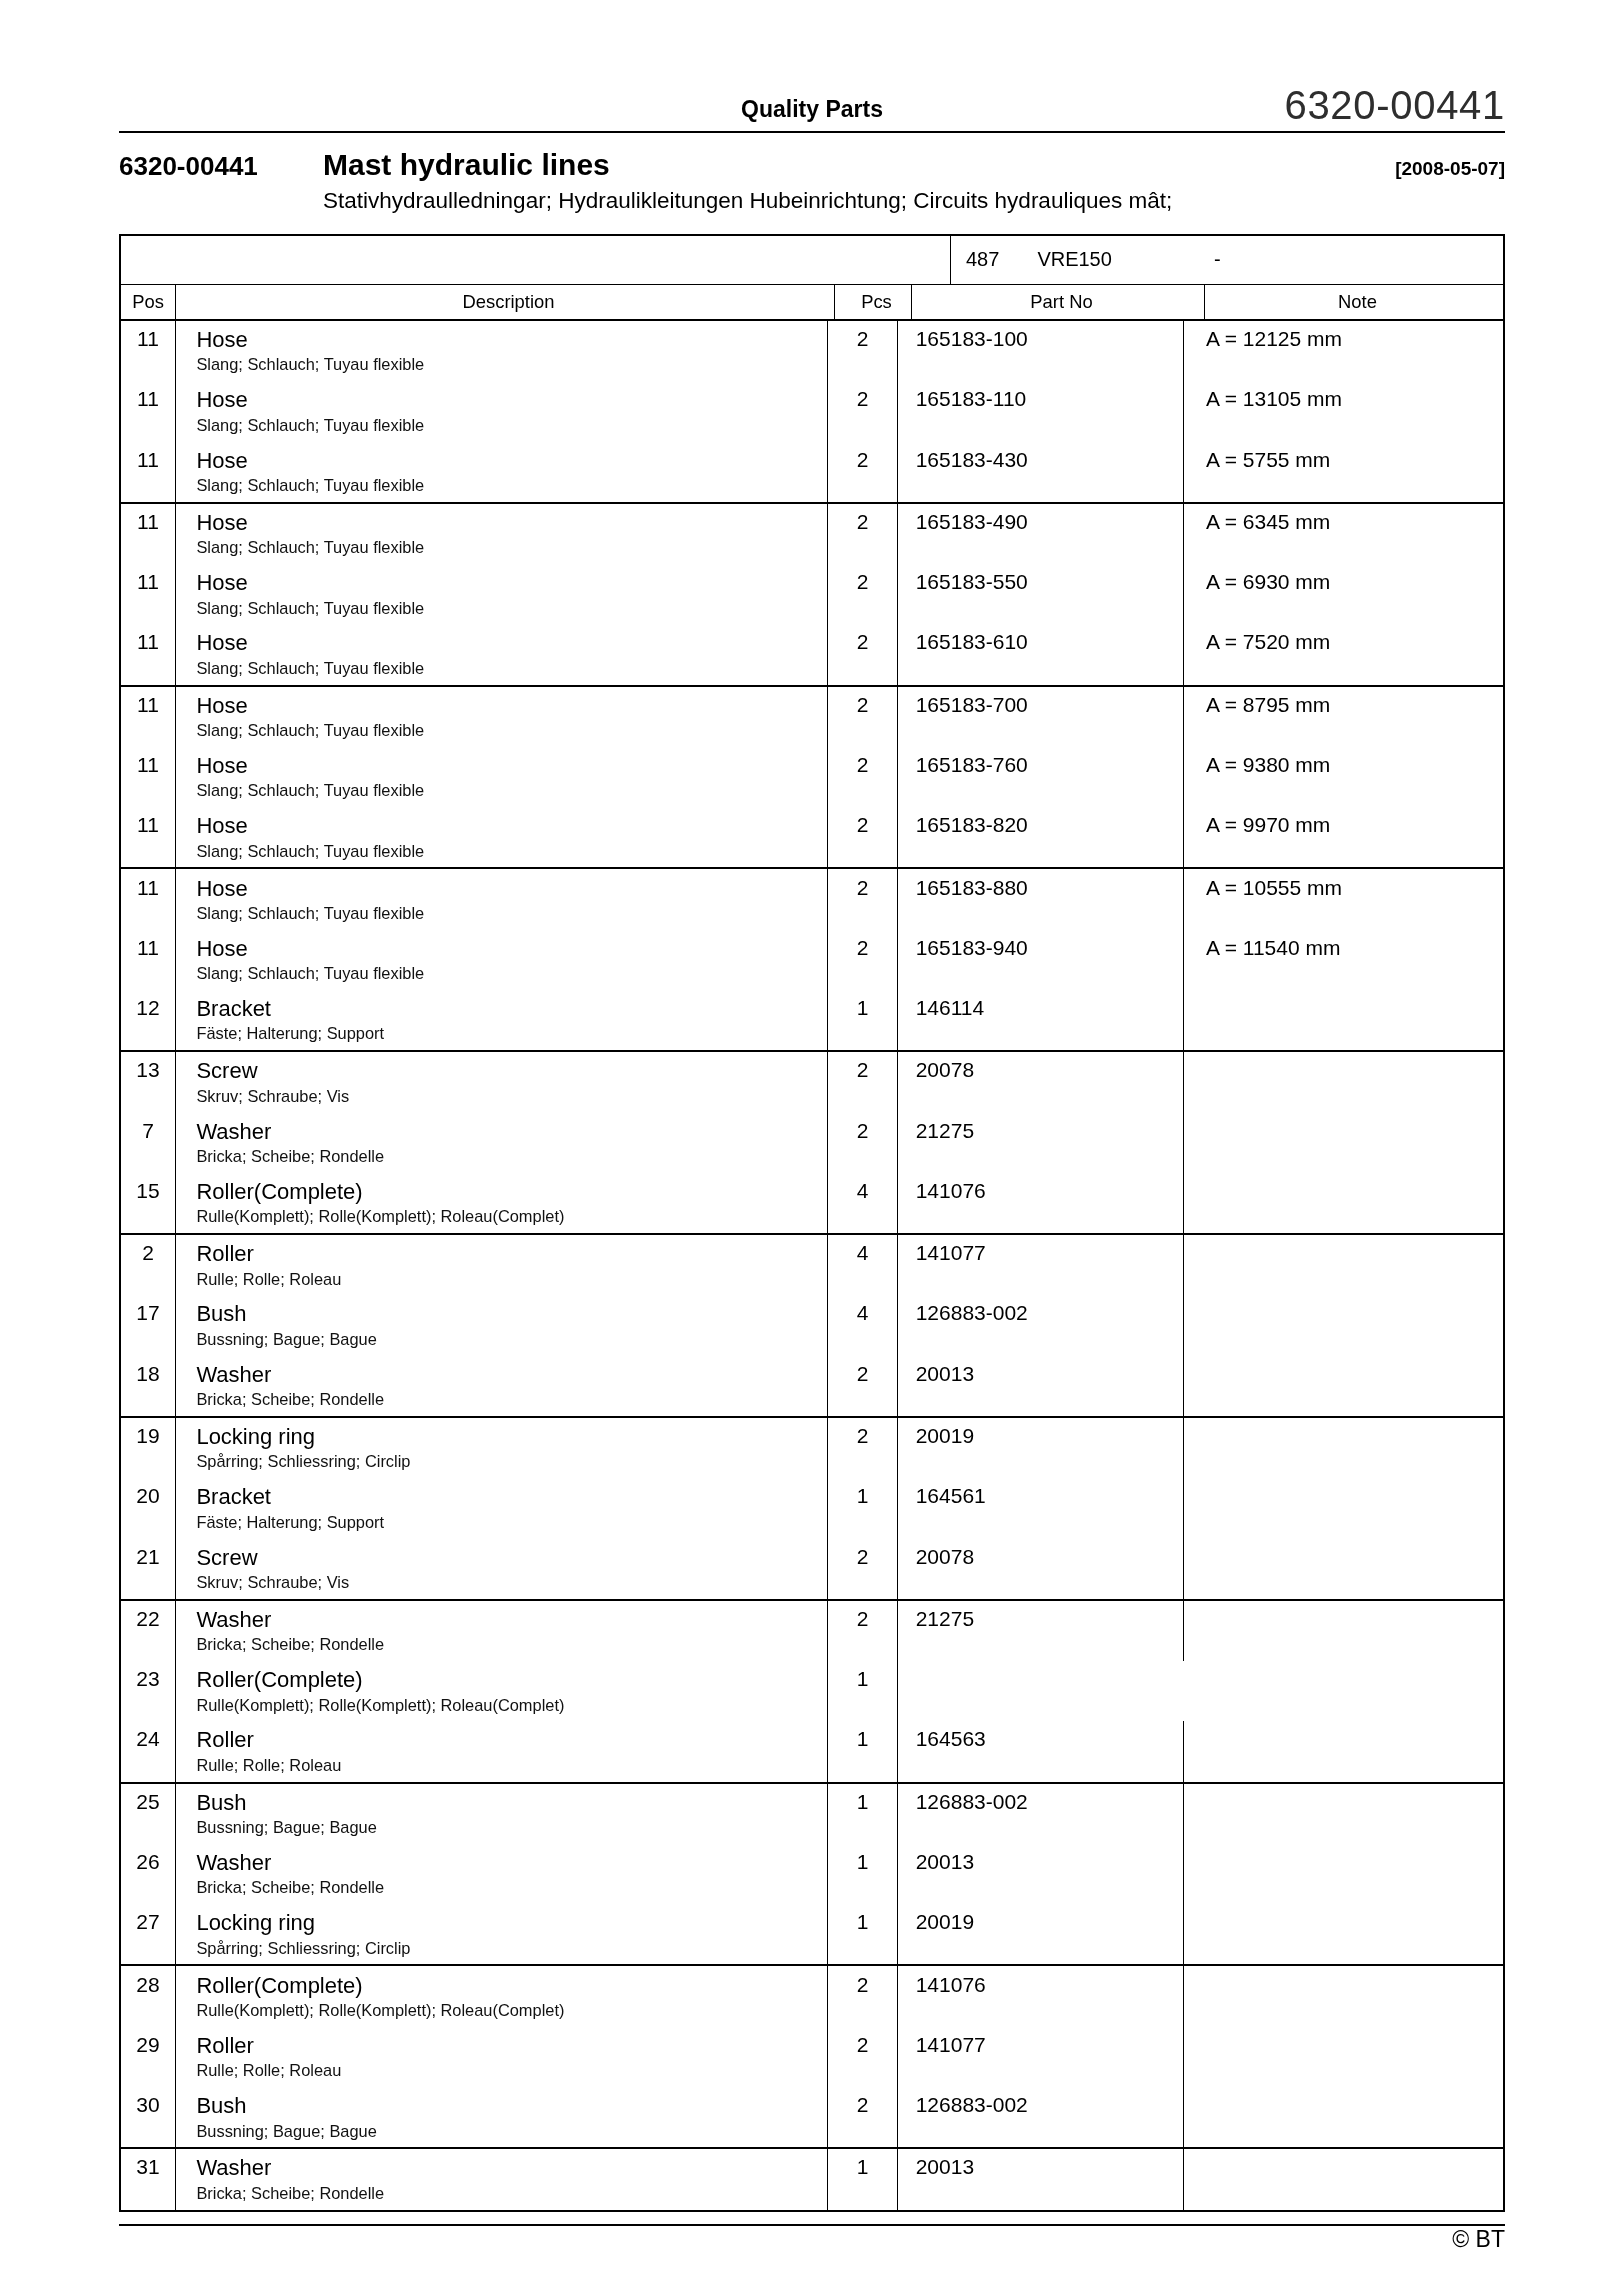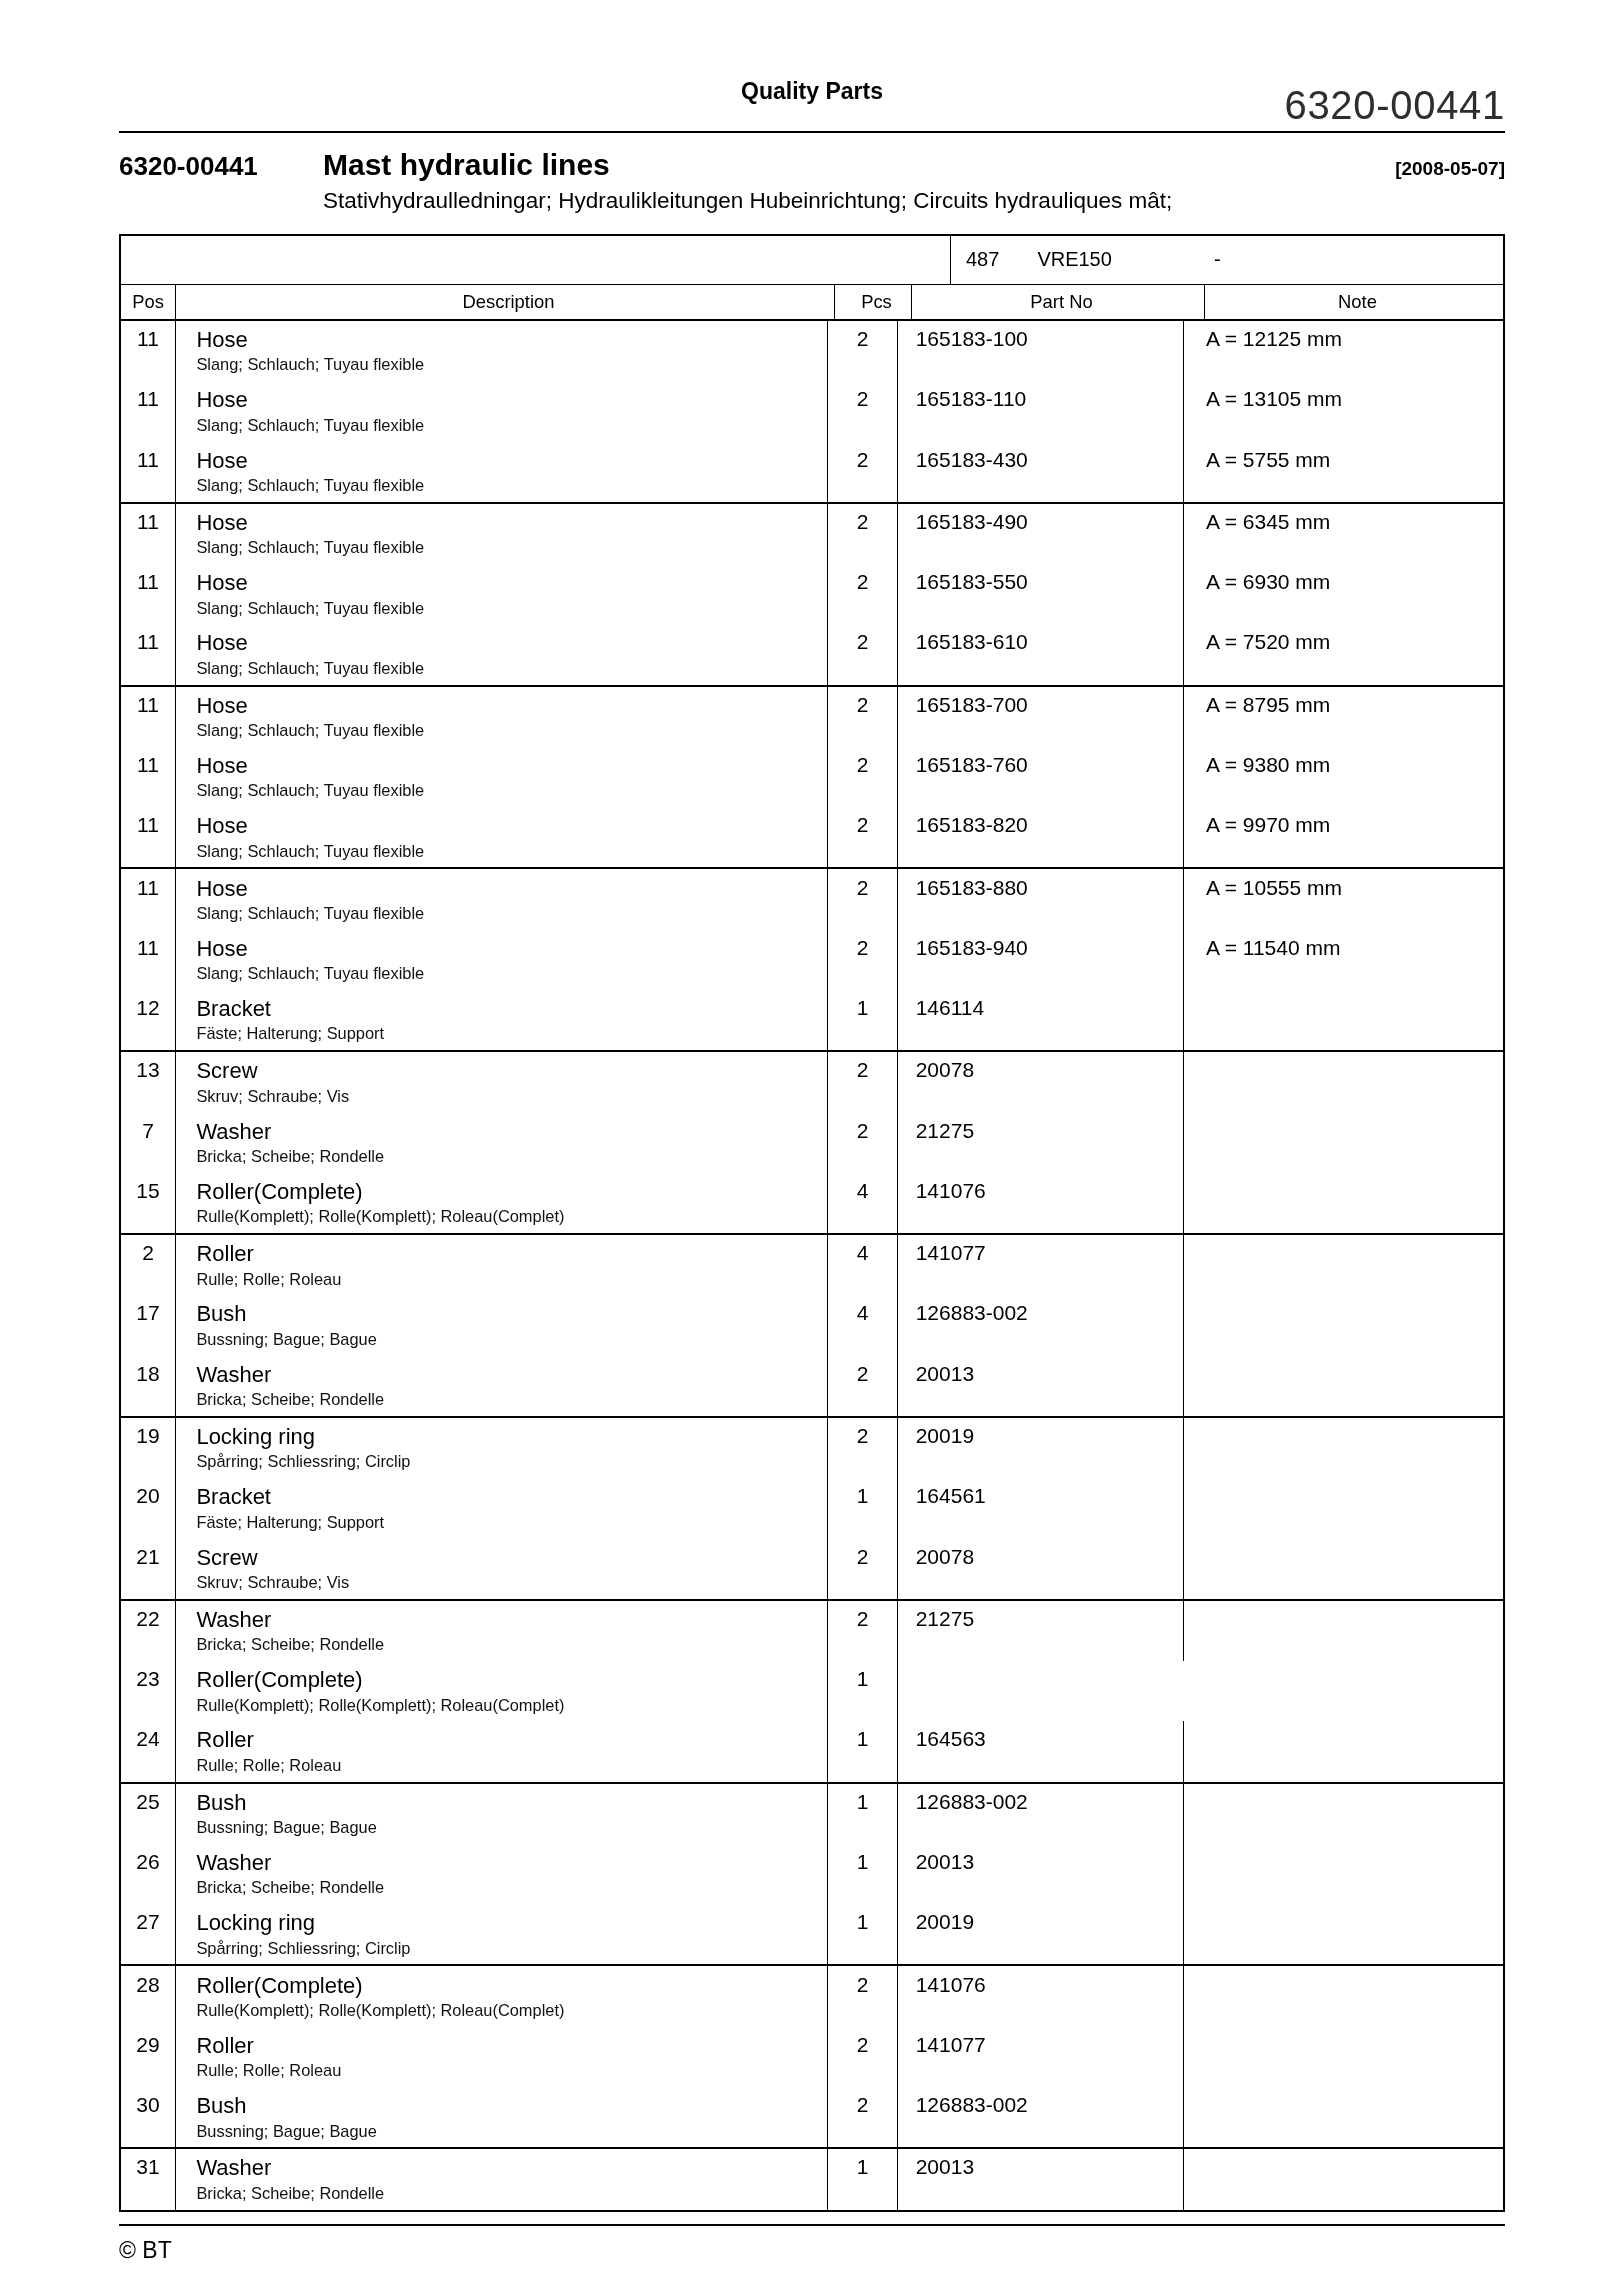--- a/index.html
+++ b/index.html
@@ -12,21 +12,21 @@
     font-family: "Liberation Sans", "DejaVu Sans", sans-serif;
     position: relative;
     overflow: hidden;
     margin: 0 auto;
   }
   .content { padding: 0 117px 0 119px; }
 
   
   .topbar { position: relative; height: 131px; }
   .brand {
-    position: absolute; left: 0; right: 0; bottom: 26px;
+    position: absolute; left: 0; right: 0; bottom: 8px;
     text-align: center; font-size: 23px; font-weight: bold;
   }
   .doc-number-big {
     position: absolute; right: 0; bottom: 2.7px;
     font-size: 40px; font-weight: 400; color: #2e2e2e;
     letter-spacing: 0.7px;
   }
   .header-rule { border-top: 2px solid #000; }
 
   
@@ -68,21 +68,21 @@
   .trow .pos { text-align: center; }
   .trow .desc { padding-left: 20.4px; padding-bottom: 6.8px; }
   .trow .desc .name { font-size: 22px; line-height: 26px; }
   .trow .desc .sub { font-size: 16.4px; line-height: 20px; margin-top: 1.4px; color: #111; }
   .trow .pcs { text-align: center; }
   .trow .part { padding-left: 17.7px; }
   .trow .note { padding-left: 22px; }
 
   
   .footer-rule { border-top: 2px solid #000; margin-top: 12.3px; }
-  .copyright { text-align: left; font-size: 23px; margin-top: 11px; }
+  .copyright { text-align: right; font-size: 23px; margin-top: 0; }
 </style>
 </head>
 <body>
 
 <div class="page">
   <div class="content">
 
     <div class="topbar">
       <div class="brand">Quality Parts</div>
       <div class="doc-number-big">6320-00441</div>

